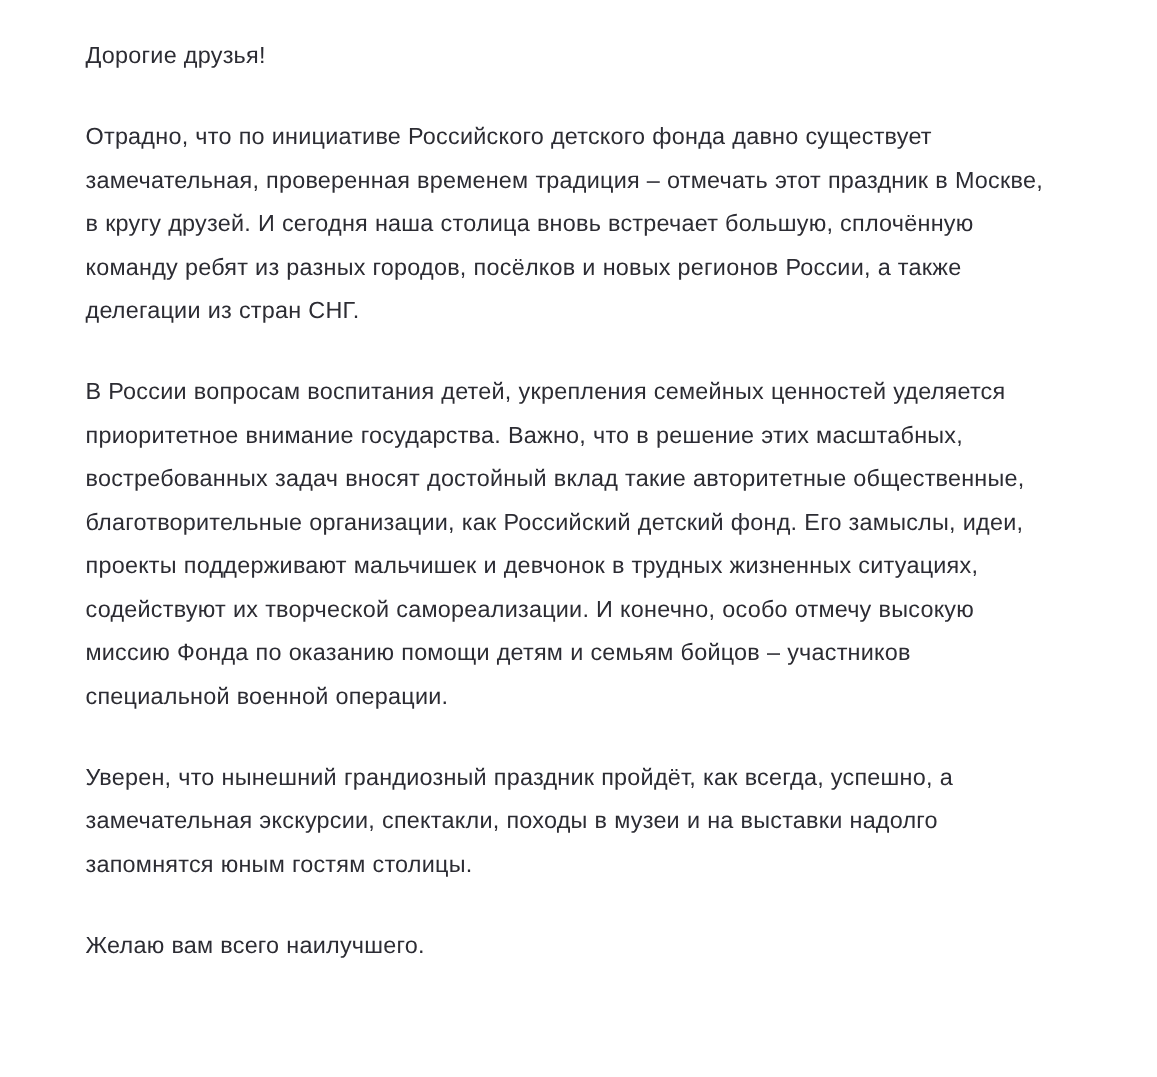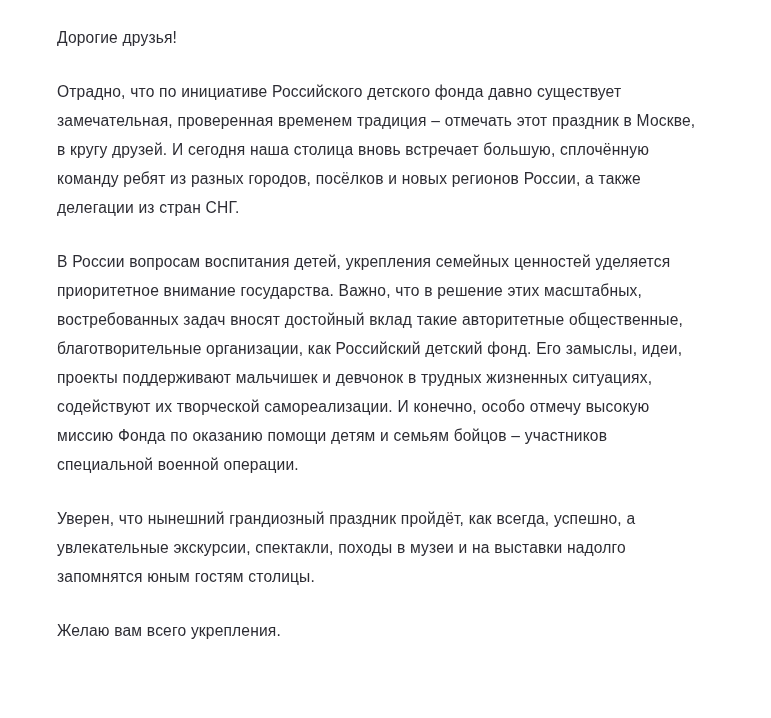--- a/index.html
+++ b/index.html
@@ -45,18 +45,18 @@
 <div class="letter">
   <div class="letter-body">
 
     <p class="paragraph">Дорогие друзья!</p>
 
 
     <p class="paragraph">Отрадно, что по инициативе Российского детского фонда давно существует замечательная, проверенная временем традиция – отмечать этот праздник в Москве, в кругу друзей. И сегодня наша столица вновь встречает большую, сплочённую команду ребят из разных городов, посёлков и новых регионов России, а также делегации из стран СНГ.</p>
 
     <p class="paragraph">В России вопросам воспитания детей, укрепления семейных ценностей уделяется приоритетное внимание государства. Важно, что в решение этих масштабных, востребованных задач вносят достойный вклад такие авторитетные общественные, благотворительные организации, как Российский детский фонд. Его замыслы, идеи, проекты поддерживают мальчишек и девчонок в трудных жизненных ситуациях, содействуют их творческой самореализации. И конечно, особо отмечу высокую миссию Фонда по оказанию помощи детям и семьям бойцов – участников специальной военной операции.</p>
 
-    <p class="paragraph">Уверен, что нынешний грандиозный праздник пройдёт, как всегда, успешно, а увлекательные экскурсии, спектакли, походы в музеи и на выставки надолго запомнятся юным гостям столицы.</p>
+    <p class="paragraph">Уверен, что нынешний грандиозный праздник пройдёт, как всегда, успешно, а замечательная экскурсии, спектакли, походы в музеи и на выставки надолго запомнятся юным гостям столицы.</p>
 
-    <p class="paragraph">Желаю вам всего укрепления.</p>
+    <p class="paragraph">Желаю вам всего наилучшего.</p>
 
   </div>
 </div>
 
 </body></html>

